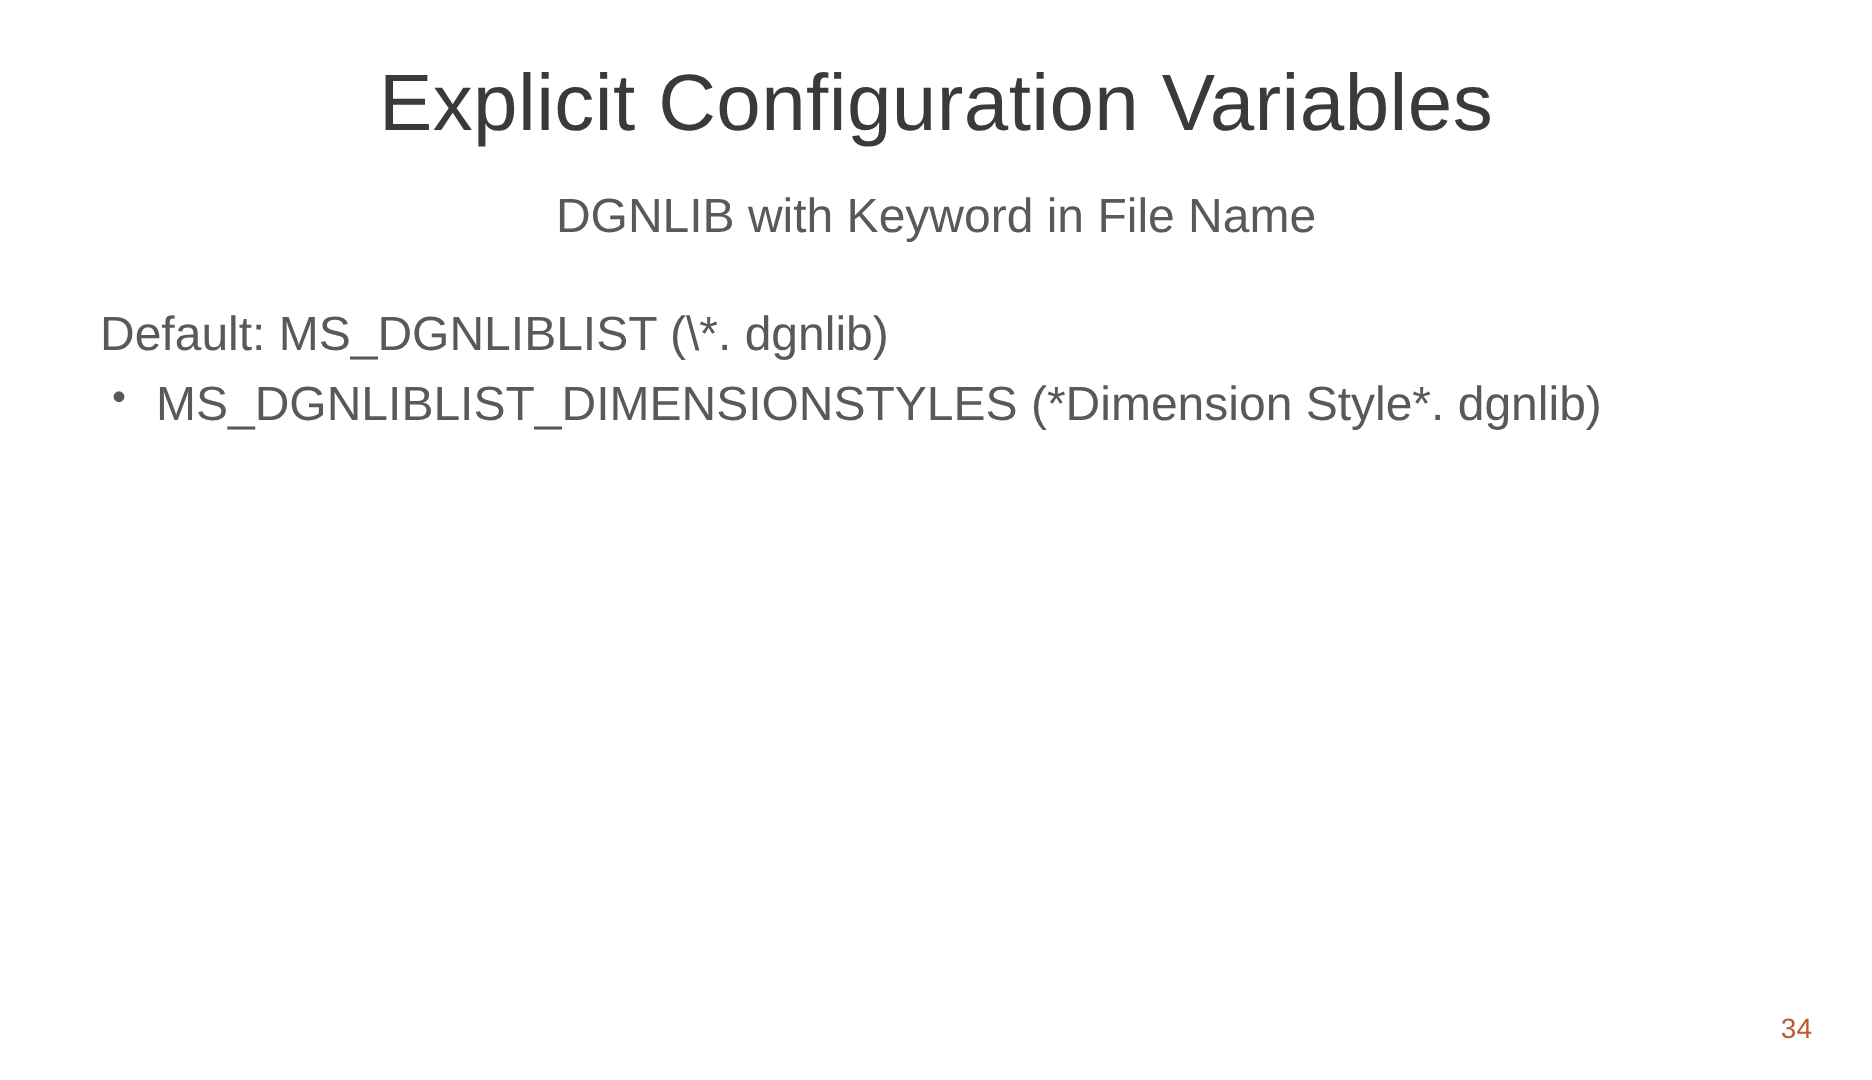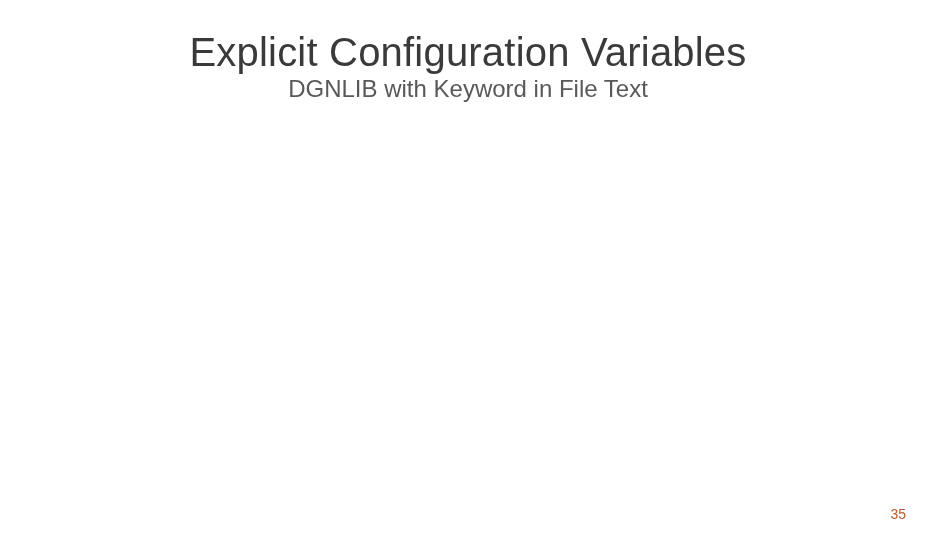--- a/index.html
+++ b/index.html
@@ -13,21 +13,21 @@
       background: #ffffff;
       font-family: Arial, Helvetica, sans-serif;
       position: relative;
       padding: 30px 50px 20px 50px;
     }
     .title {
       font-size: 40px;
       font-weight: 400;
       color: #3a3a3a;
       text-align: center;
-      margin-bottom: 0;
+      margin-bottom: 20px;
       letter-spacing: 0.2px;
     }
     .subtitle {
       font-size: 24px;
       font-weight: 400;
       color: #595959;
       text-align: center;
       margin-bottom: 28px;
     }
     .content {
@@ -59,20 +59,22 @@
       bottom: 18px;
       right: 30px;
       font-size: 14px;
       color: #b85b2d;
     }
   </style>
 </head>
 <body>
 
 <h1 class="title">Explicit Configuration Variables</h1>
-<h2 class="subtitle">DGNLIB with Keyword in File Text</h2>
+<h2 class="subtitle">DGNLIB with Keyword in File Name</h2>
 
 <div class="content">
+  <div class="default-line">Default: MS_DGNLIBLIST (\*. dgnlib)</div>
   <ul>
+    <li>MS_DGNLIBLIST_DIMENSIONSTYLES (*Dimension Style*. dgnlib)</li>
   </ul>
 </div>
 
-<div class="page-number">35</div>
+<div class="page-number">34</div>
 
 </body></html>

